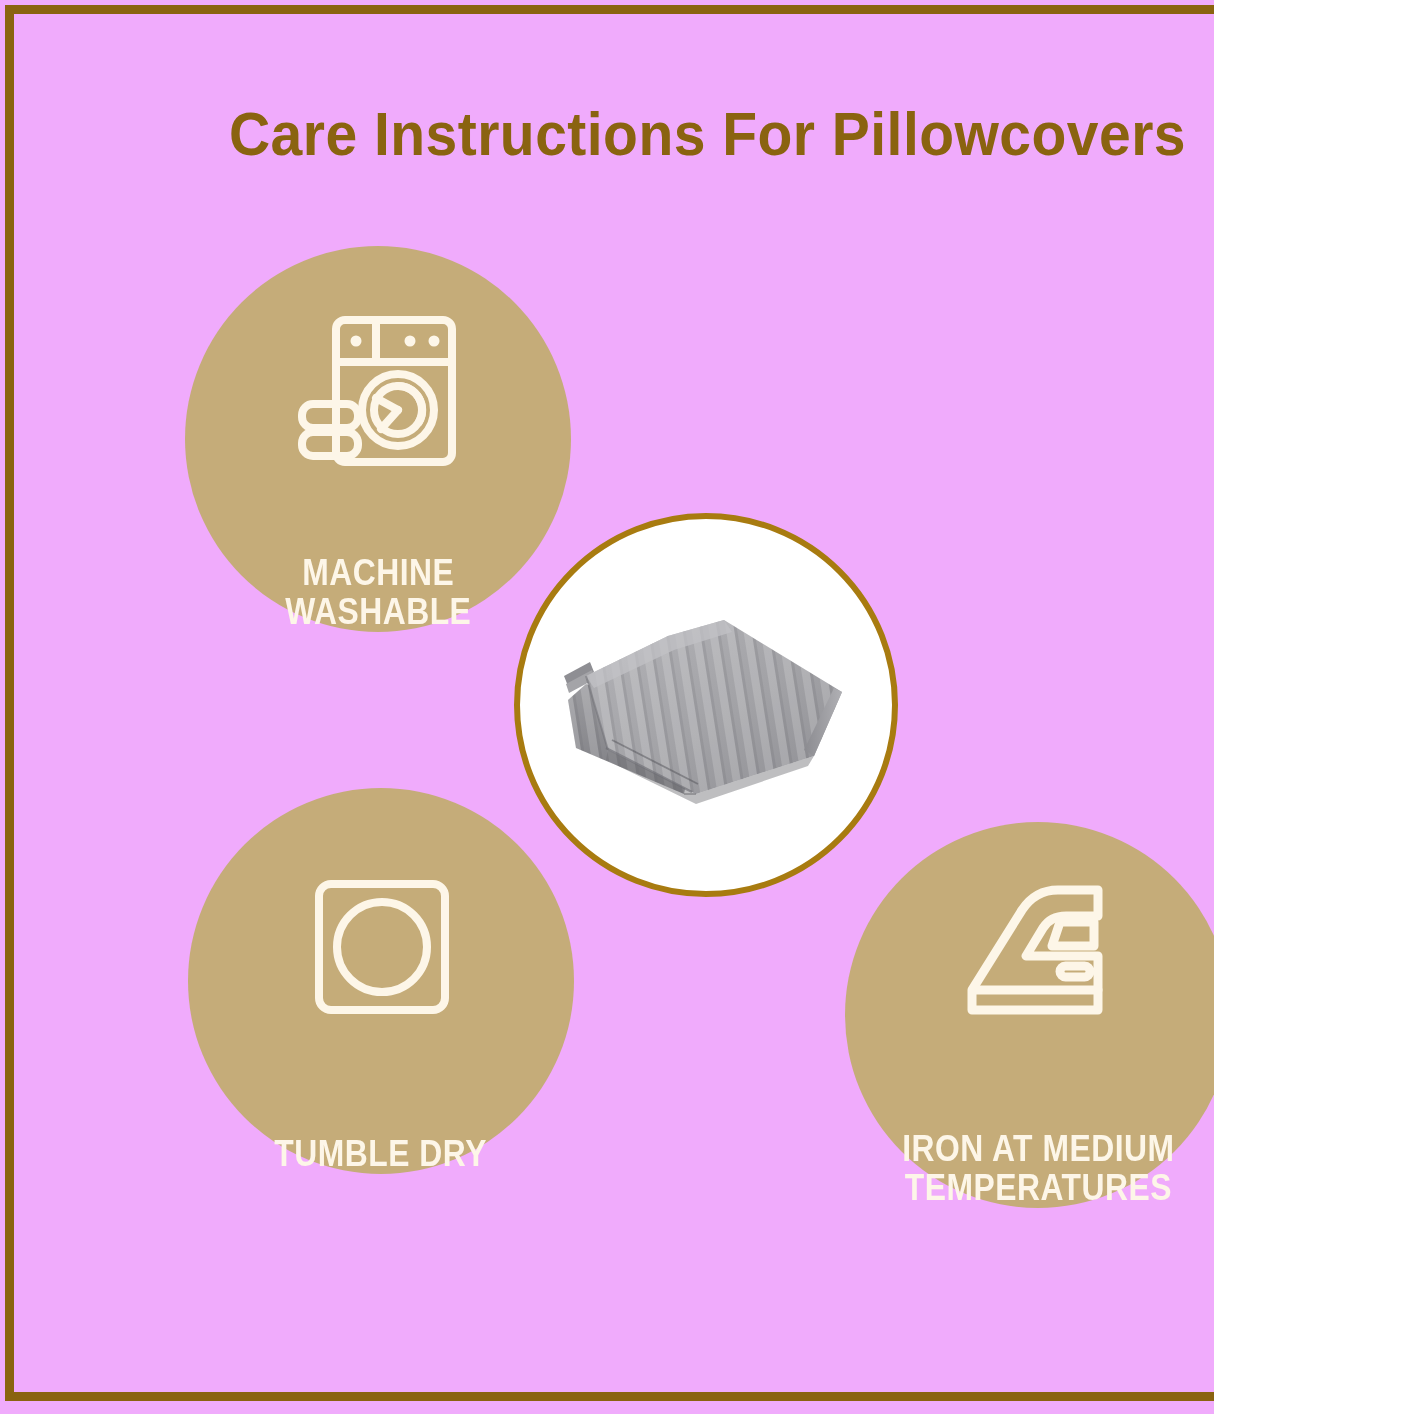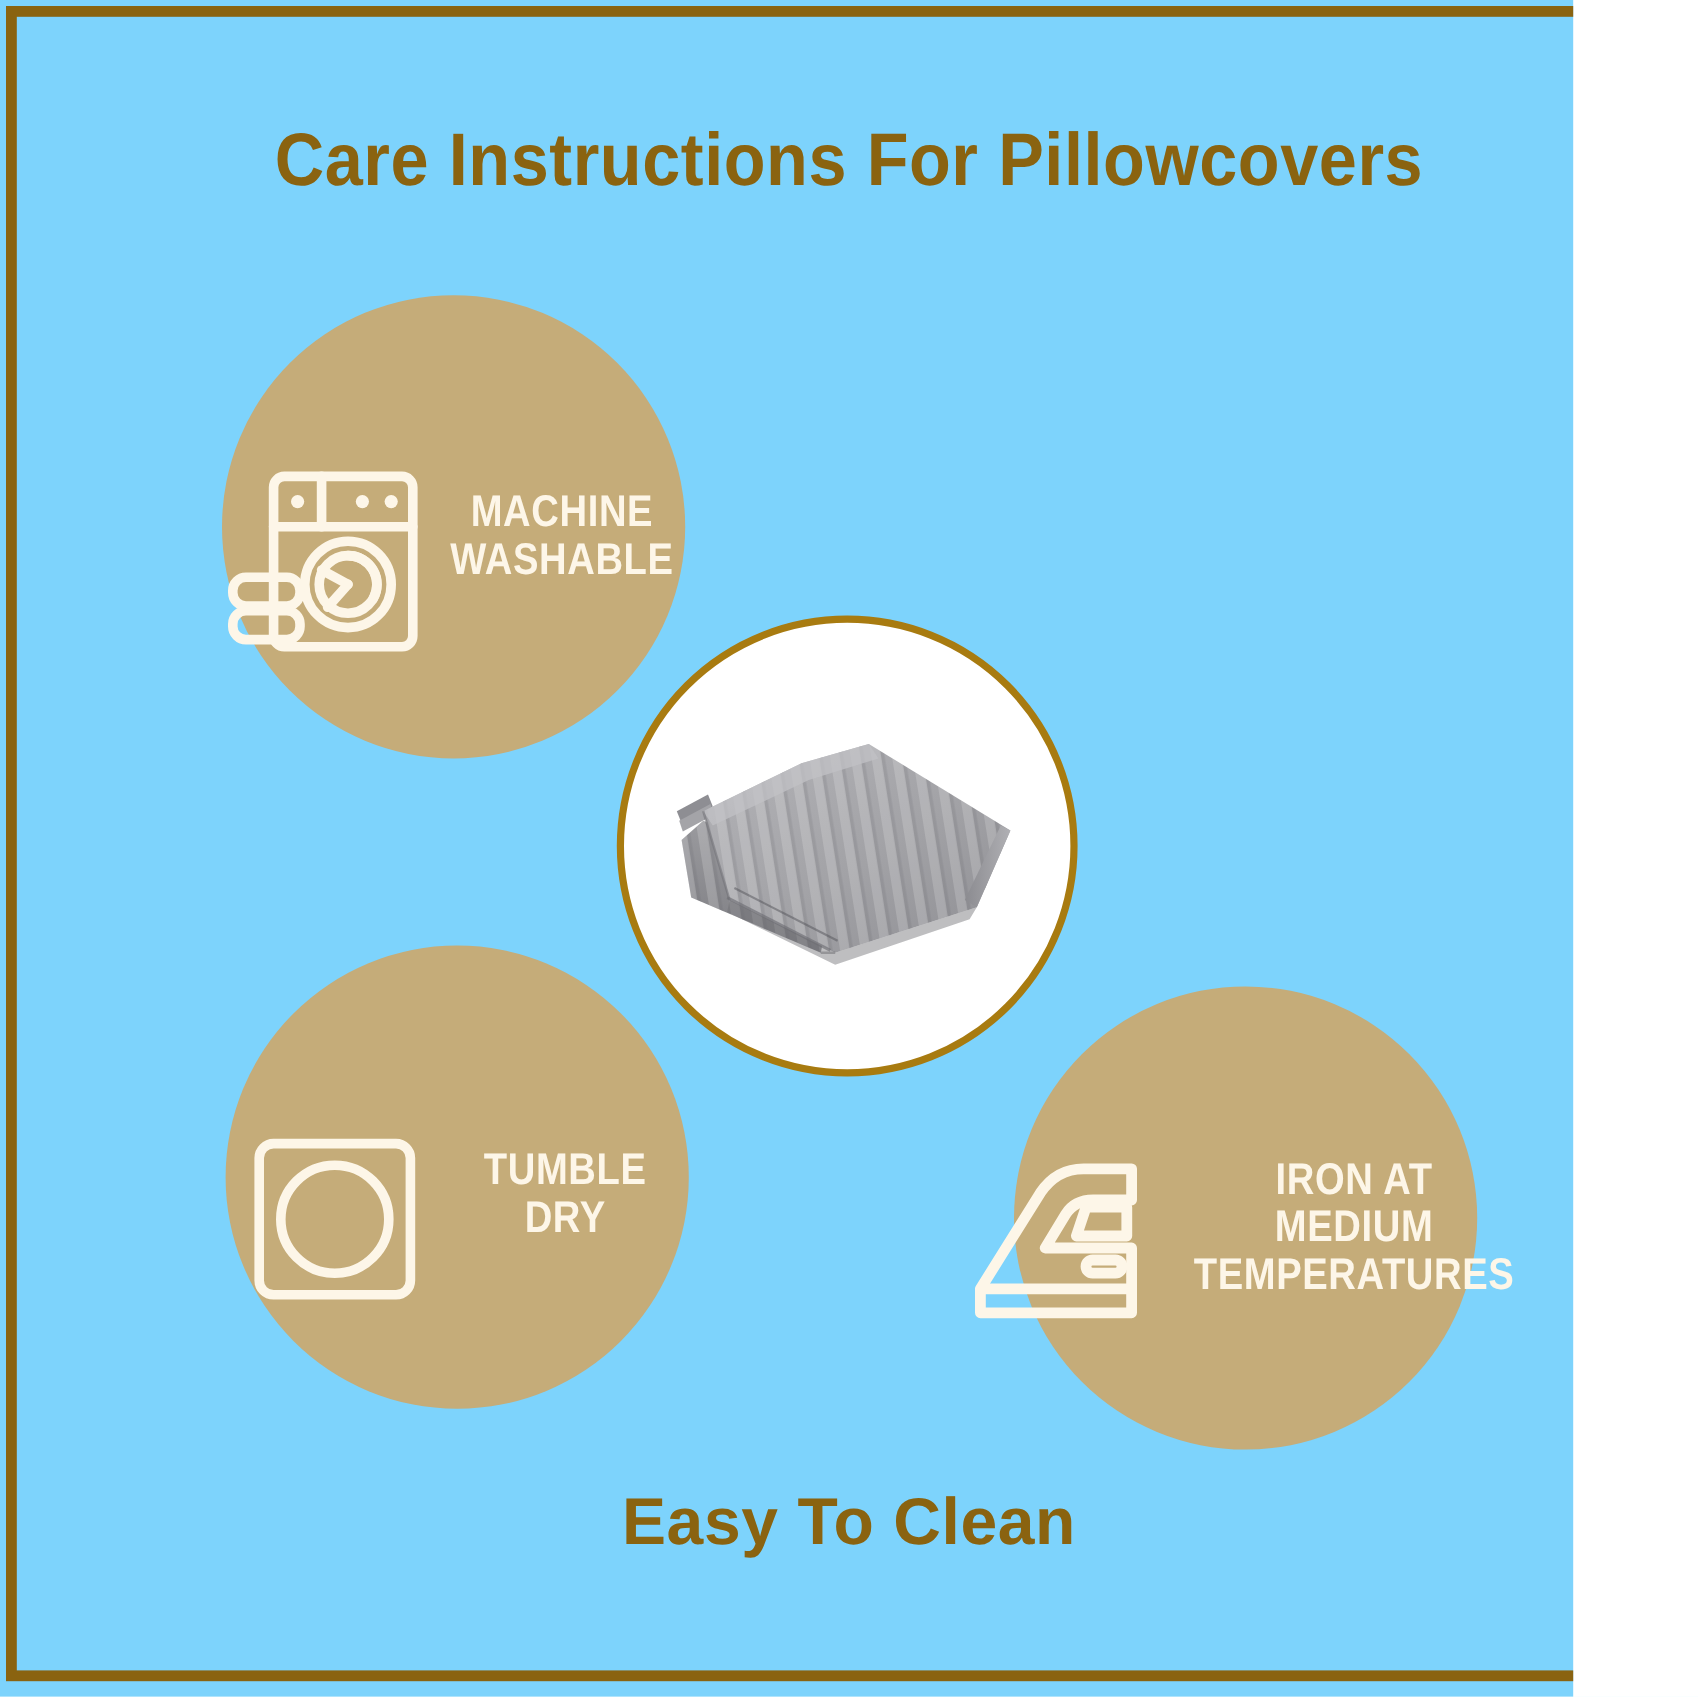--- a/index.html
+++ b/index.html
@@ -5,23 +5,23 @@
   html, body {
     margin: 0;
     padding: 0;
     background: #ffffff;
   }
   body {
     font-family: "Liberation Sans", sans-serif;
   }
   #poster {
     position: relative;
-    width: 1311px;
+    width: 1214px;
     height: 1414px;
-    background: #7dd3fc;
+    background: #f0abfc;
     overflow: hidden;
   }
   
   #frame {
     position: absolute;
     left: 5px;
     top: 5px;
     width: 1397px;
     height: 1396px;
     border: 9px solid #8a6310;
@@ -62,23 +62,23 @@
   }
 
   
   .badge {
     position: absolute;
     width: 386px;
     height: 386px;
     border-radius: 50%;
     background: #c5ac79;
     display: flex;
-    flex-direction: row;
+    flex-direction: column;
     align-items: center;
-    justify-content: center;
+    justify-content: space-between;
     box-sizing: border-box;
   }
   .badge.tl { left: 185px; top: 246px; }
   .badge.tr { left: 838px; top: 246px; }
   .badge.bl { left: 188px; top: 788px; }
   .badge.br { left: 845px; top: 822px; }
 
   .badge-icon {
     margin-top: 62px;
     width: 180px;
@@ -232,15 +232,14 @@
 
       <path d="M60 168 L146 212" stroke="#6f6f74" stroke-width="2.4" fill="none" opacity="0.65"></path>
       <path d="M66 160 L152 204" stroke="#545459" stroke-width="1.8" fill="none" opacity="0.5"></path>
       <path d="M40 96 L62 170" stroke="#707075" stroke-width="2" fill="none" opacity="0.55"></path>
       <path d="M150 214 L138 214" stroke="#6a6a6f" stroke-width="2" fill="none" opacity="0.5"></path>
 
       <path d="M62 170 L150 214 L268 176 L262 186 L150 224 L60 180 Z" fill="#6e6e73" opacity="0.45"></path>
     </svg>
   </div>
 
-  <div id="caption">Easy To Clean</div>
 
 </div>
 
 </body></html>

